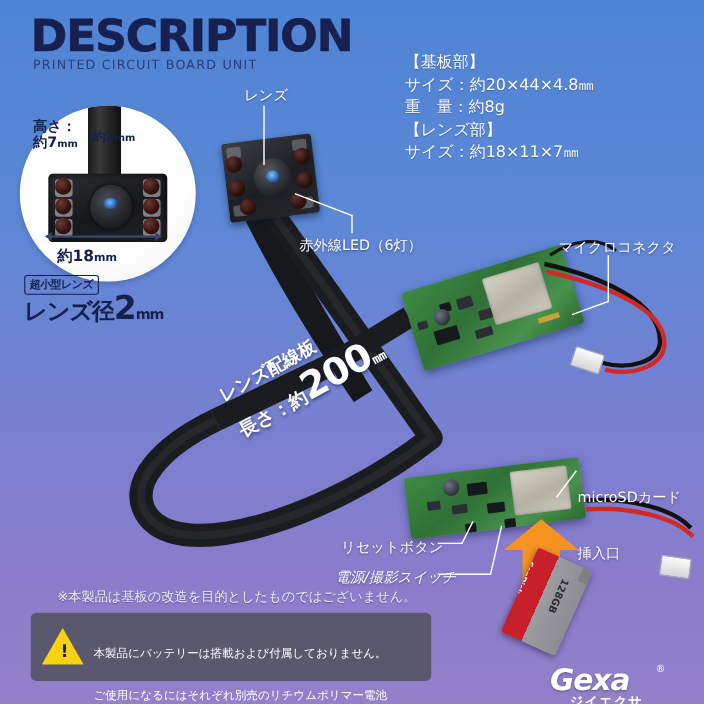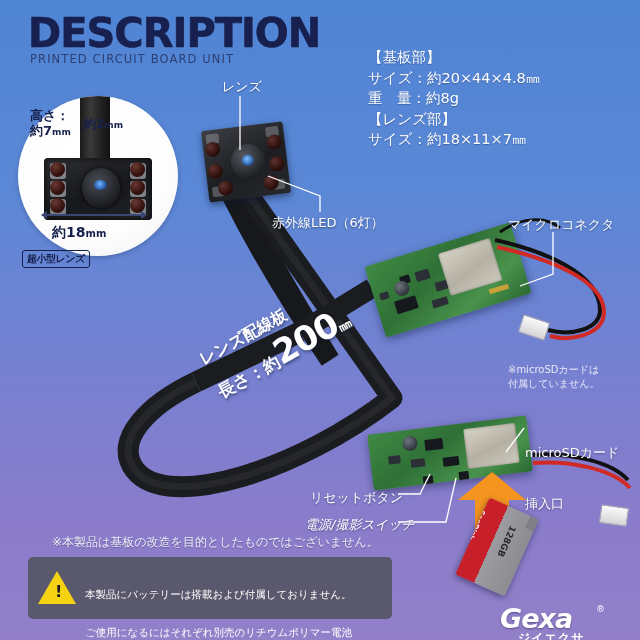--- a/index.html
+++ b/index.html
@@ -211,20 +211,23 @@
   <div class="abs" id="h2txt">
     <span>約2</span><span class="u">mm</span>
   </div>
   <div class="abs" id="dimbar"></div>
   <div class="abs" id="w18">
     <span>約18</span><span class="u">mm</span>
   </div>
 
   <div class="abs" id="badge">
     <span id="badgetag">超小型レンズ</span>
+    <div id="badgemain">
+      <span>レンズ径</span><span class="big">2</span><span class="u">mm</span>
+    </div>
   </div>
 
   <svg class="abs" id="flexsvg" width="640" height="640">
     <path d="M236 186 C 262 250, 300 310, 330 360 C 300 316, 262 256, 232 196 Z" fill="none" stroke="#17181b" stroke-width="20" stroke-linecap="butt" d2=""></path>
     <path d="M238 180 L 392 398 C 300 470, 168 512, 135 470 C 112 440, 150 404, 196 382" fill="none" stroke="#1b1c1f" stroke-width="21" stroke-linejoin="round"></path>
     <path d="M238 180 L 392 398 C 300 470, 168 512, 135 470 C 112 440, 150 404, 196 382" fill="none" stroke="#303135" stroke-width="7" opacity=".55"></path>
     <path d="M196 382 L 300 332" fill="none" stroke="#1b1c1f" stroke-width="21"></path>
     <path d="M300 332 L 372 288" fill="none" stroke="#1b1c1f" stroke-width="20"></path>
   </svg>
 
@@ -298,24 +301,20 @@
   <div class="abs lbl" id="lblLens">レンズ</div>
   <div class="abs lbl" id="lblIr">赤外線LED（6灯）</div>
   <div class="abs lbl" id="lblConn">マイクロコネクタ</div>
   <div class="abs lbl" id="lblSlot">
     <div>microSDカード</div>
     <div>挿入口</div>
   </div>
   <div class="abs lbl" id="lblReset">リセットボタン</div>
   <div class="abs lbl" id="lblSwitch">電源/撮影スイッチ</div>
 
-  <div class="abs" id="lblNote1">
-    <div>※microSDカードは</div>
-    <div style="text-align:center;">付属していません。</div>
-  </div>
 
   <div class="abs" id="cabletxt">
     <div class="l1">レンズ配線板</div>
     <div class="l2">
       <span>長さ：約</span><span class="num">200</span><span class="u">㎜</span>
     </div>
   </div>
 
   <div class="abs" id="noteMod">※本製品は基板の改造を目的としたものではございません。</div>
 

